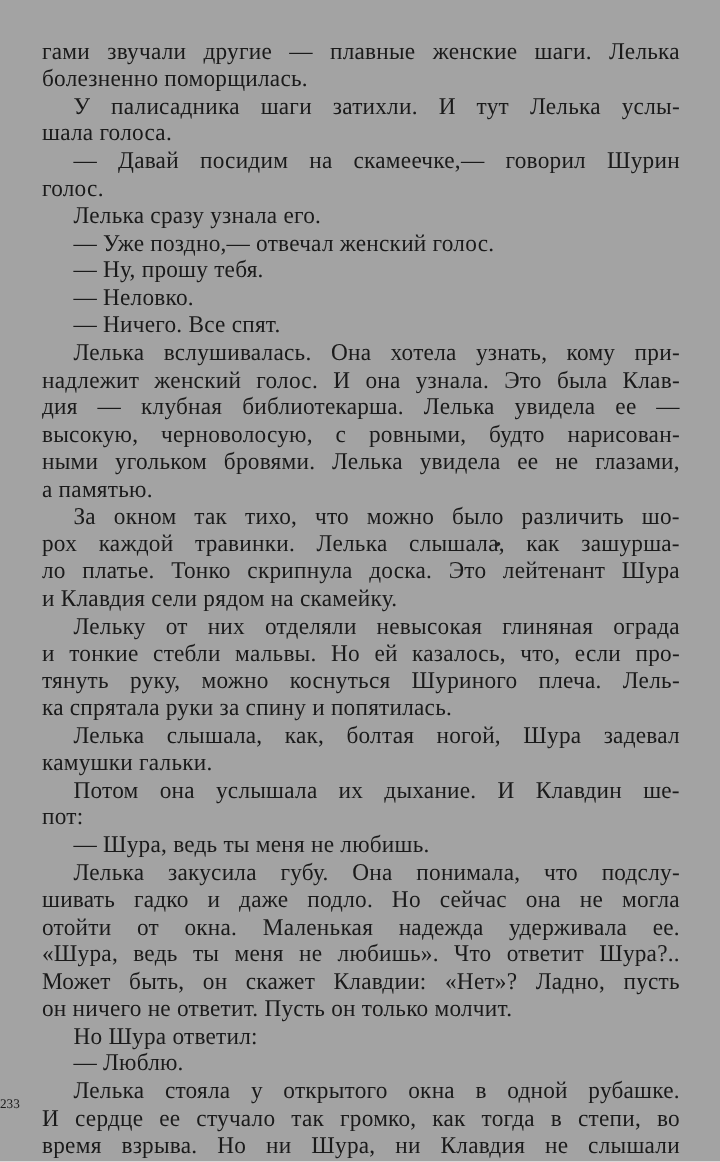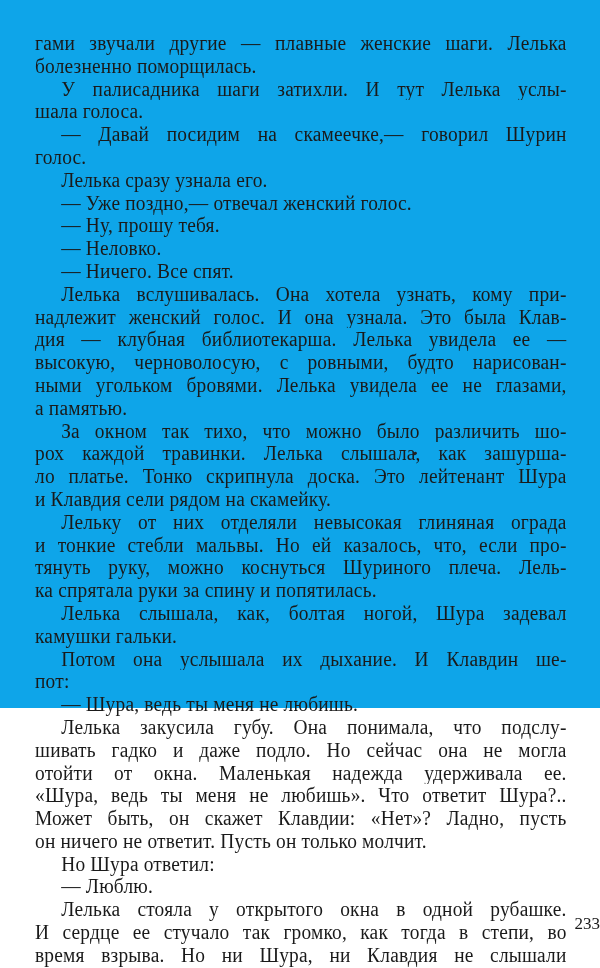--- a/index.html
+++ b/index.html
@@ -11,22 +11,22 @@
       width: 600px;
       height: 968px;
       position: relative;
       overflow: hidden;
     }
     .page {
       position: absolute;
       left: 0;
       top: 0;
       width: 600px;
-      height: 708px;
-      background: #0ea5e9;
+      height: 968px;
+      background: #a3a3a3;
     }
     .text-block {
       position: absolute;
       left: 35px;
       top: 32px;
       width: 532px;
     }
     .line {
       display: block;
       height: 22.8px;
@@ -51,23 +51,23 @@
       box-sizing: border-box;
     }
     .line.left {
       text-align: left;
     }
     .page-number {
       position: absolute;
       left: 0;
       width: 600px;
       top: 914px;
-      text-align: right;
+      text-align: left;
       font-family: "Liberation Serif", "DejaVu Serif", serif;
-      font-size: 17px;
+      font-size: 11px;
       color: #1a1a1a;
     }
     .speck {
       position: absolute;
       width: 4px;
       height: 3px;
       background: #222;
       border-radius: 2px;
       transform: rotate(-30deg);
     }

